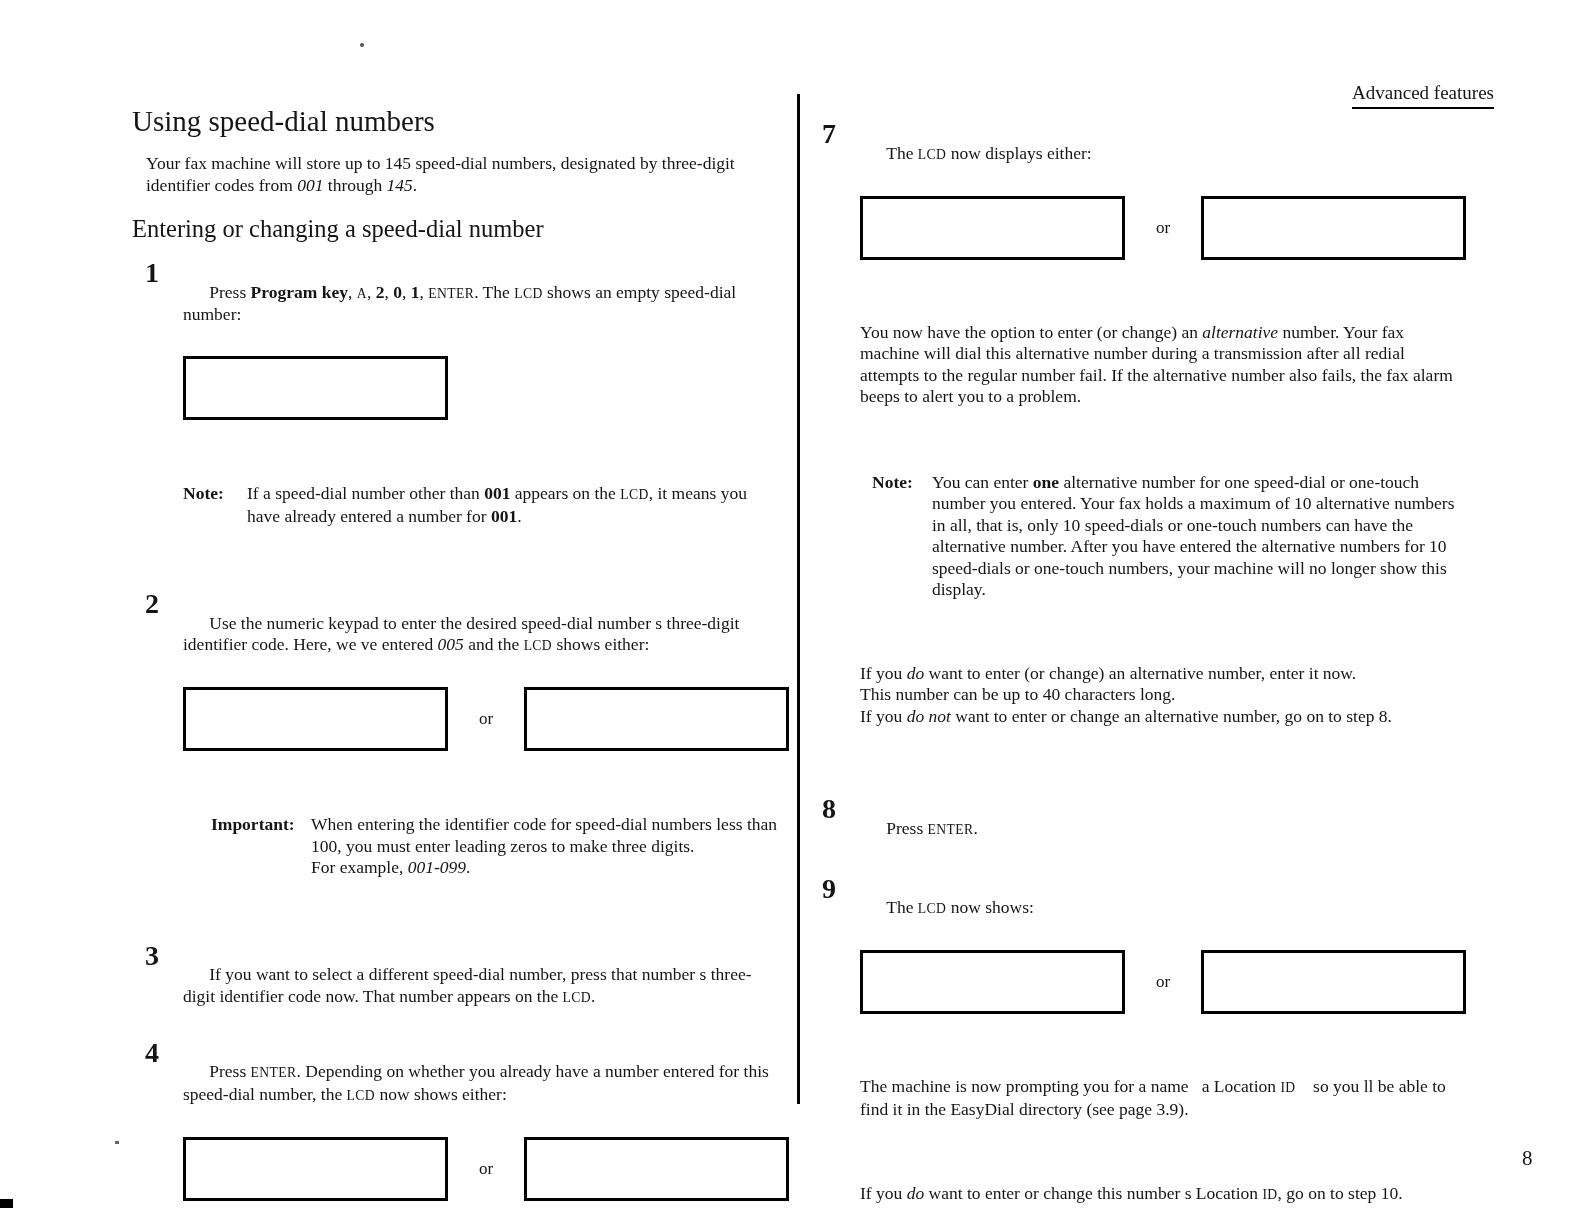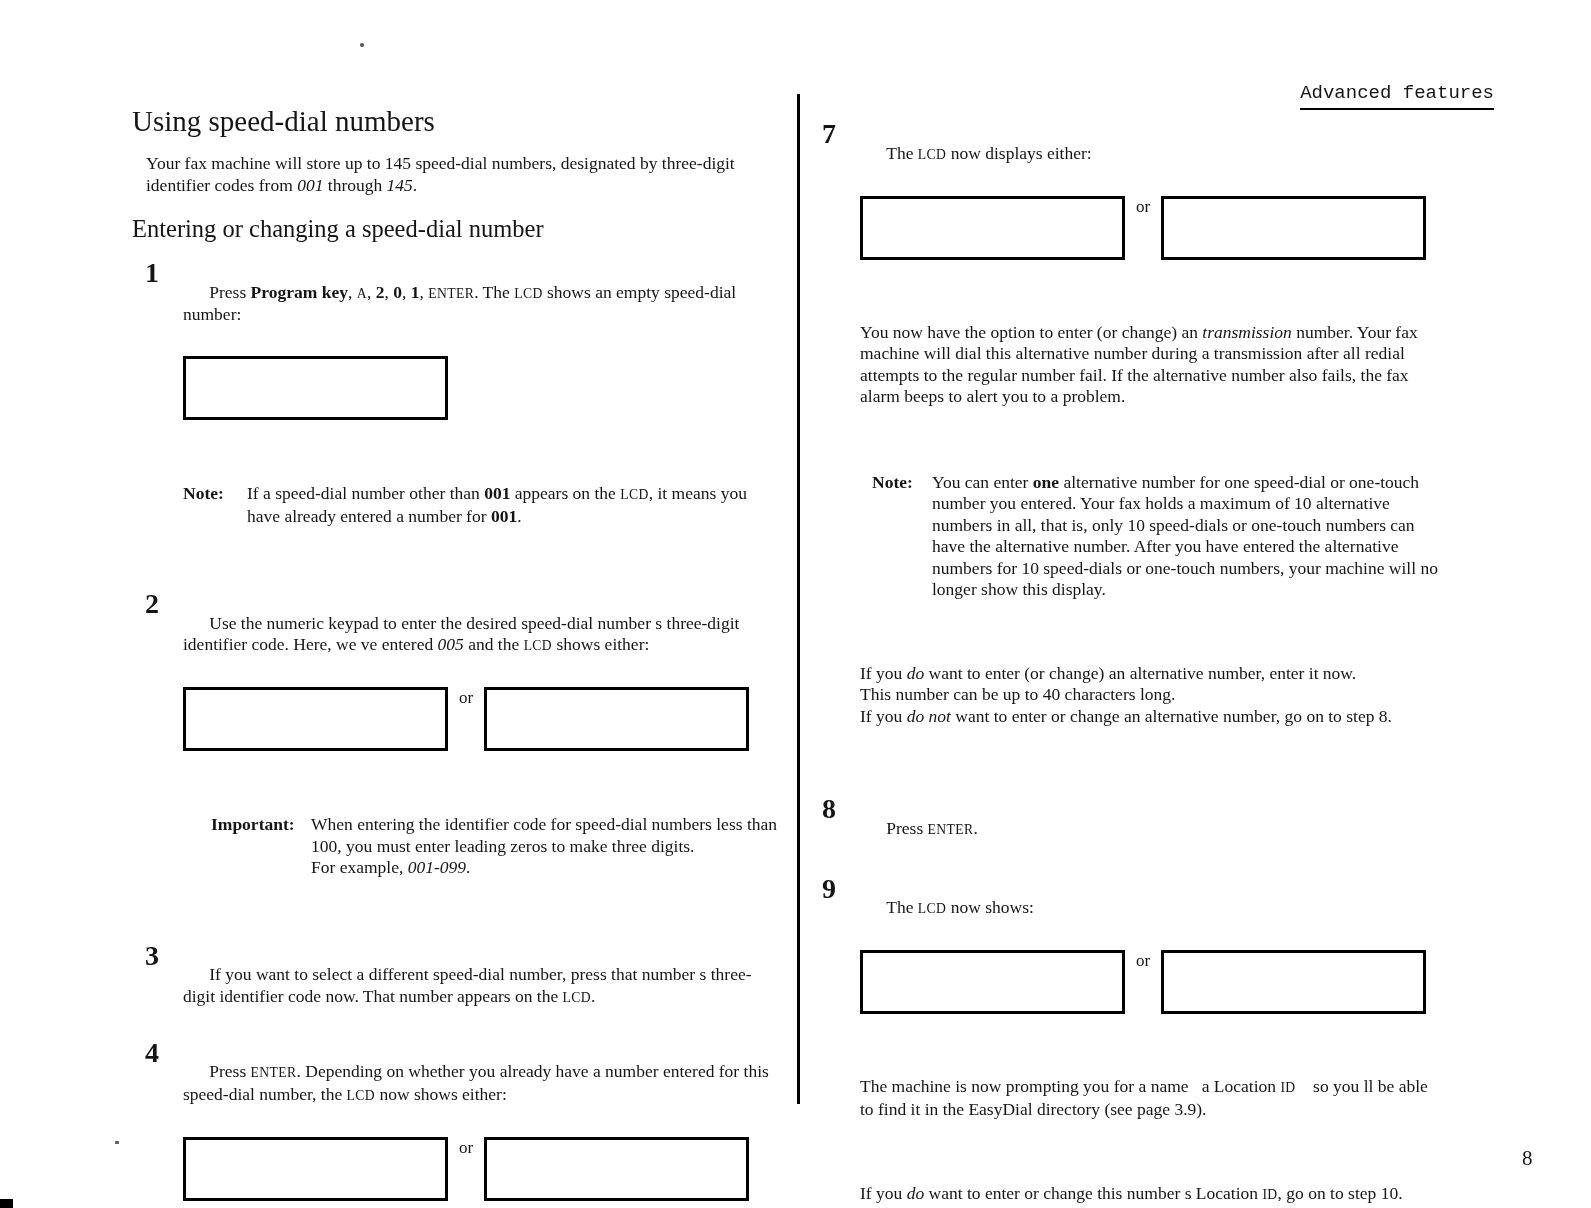--- a/index.html
+++ b/index.html
@@ -1,21 +1,21 @@
 <!DOCTYPE html>
 <html><head>
 <meta charset="utf-8">
 <style>
   html,body{margin:0;padding:0;}
   body{
     width:1591px;height:1208px;position:relative;background:#ffffff;
     font-family:"Liberation Serif", serif;color:#151515;
     -webkit-font-smoothing:antialiased;
   }
-  .header-wrap{position:absolute;top:82px;right:97px;font-size:19px;font-family:Liberation Mono, monospace;}
+  .header-wrap{position:absolute;top:82px;right:97px;font-size:19px;}
   .header-wrap .hdr{border-bottom:2px solid #000;padding-bottom:4px;}
   .divider{position:absolute;left:797px;top:94px;width:3px;height:1010px;background:#000;}
   .pagenum{position:absolute;left:1522px;top:1146px;font-size:21px;}
   .speck1{position:absolute;left:360px;top:43px;width:4px;height:4px;background:#555;border-radius:50%;}
   .speck2{position:absolute;left:115px;top:1141px;width:4px;height:3px;background:#666;}
   .corner-mark{position:absolute;left:0;top:1199px;width:13px;height:9px;background:#000;}
 
   .col{position:absolute;}
   .left-col{left:132px;top:104px;width:648px;}
   .right-col{left:822px;top:121px;width:622px;}
@@ -24,21 +24,21 @@
   .intro{font-size:17.5px;line-height:21.5px;margin:0 0 19px 14px;width:640px;white-space:pre-wrap;}
   .subheading{font-size:24.5px;line-height:28px;margin:0 0 17px 0;font-weight:normal;}
 
   .step{display:flex;margin-bottom:10px;}
   .right-col .step{margin-bottom:14px;}
   .step-num{flex:none;width:51px;box-sizing:border-box;padding-left:13px;
     font-size:28px;line-height:26px;font-weight:bold;}
   .right-col .step-num{width:38px;padding-left:0;}
   .step-body{flex:1;font-size:17.5px;line-height:21.5px;white-space:pre-wrap;}
 
-  .lcd-row{display:flex;align-items:flex-start;margin:9px 0 11px 0;}
+  .lcd-row{display:flex;align-items:center;margin:9px 0 11px 0;gap:20px;}
   .lcd{flex:none;width:265px;height:64px;box-sizing:border-box;border:3px solid #000;
     padding:3px 8px;background:#fff;
     font-family:"DejaVu Sans Mono", monospace;font-weight:bold;
     font-size:20px;line-height:26px;white-space:pre;overflow:hidden;}
   .or{flex:none;width:36px;text-align:center;font-size:17px;}
 
   .note{display:flex;margin:9px 0 11px 0;}
   .note-label{flex:none;width:64px;font-weight:bold;}
   .imp .note-label{width:100px;margin-left:28px;}
   .right-col .note{margin-left:12px;}
@@ -142,21 +142,21 @@
         <div class="lcd">
           <div>005:Alt. No.</div>
           
         </div>
         <div class="or">or</div>
         <div class="lcd">
           <div>005:Alt. No.</div>
           
         </div>
       </div>
-      <div class="para">You now have the option to enter (or change) an <i>transmission</i> number. Your fax machine will dial this alternative number during a transmission after all redial attempts to the regular number fail. If the alternative number also fails, the fax alarm beeps to alert you to a problem.</div>
+      <div class="para">You now have the option to enter (or change) an <i>alternative</i> number. Your fax machine will dial this alternative number during a transmission after all redial attempts to the regular number fail. If the alternative number also fails, the fax alarm beeps to alert you to a problem.</div>
       <div class="note">
         <div class="note-label">Note:</div>
         <div class="note-text">You can enter <b>one</b> alternative number for one speed-dial or one-touch number you entered. Your fax holds a maximum of 10 alternative numbers in all, that is, only 10 speed-dials or one-touch numbers can have the alternative number. After you have entered the alternative numbers for 10 speed-dials or one-touch numbers, your machine will no longer show this display.</div>
       </div>
       <div class="para">If you <i>do</i> want to enter (or change) an alternative number, enter it now.
 This number can be up to 40 characters long.
 If you <i>do not</i> want to enter or change an alternative number, go on to step 8.</div>
     </div>
   </div>
 

